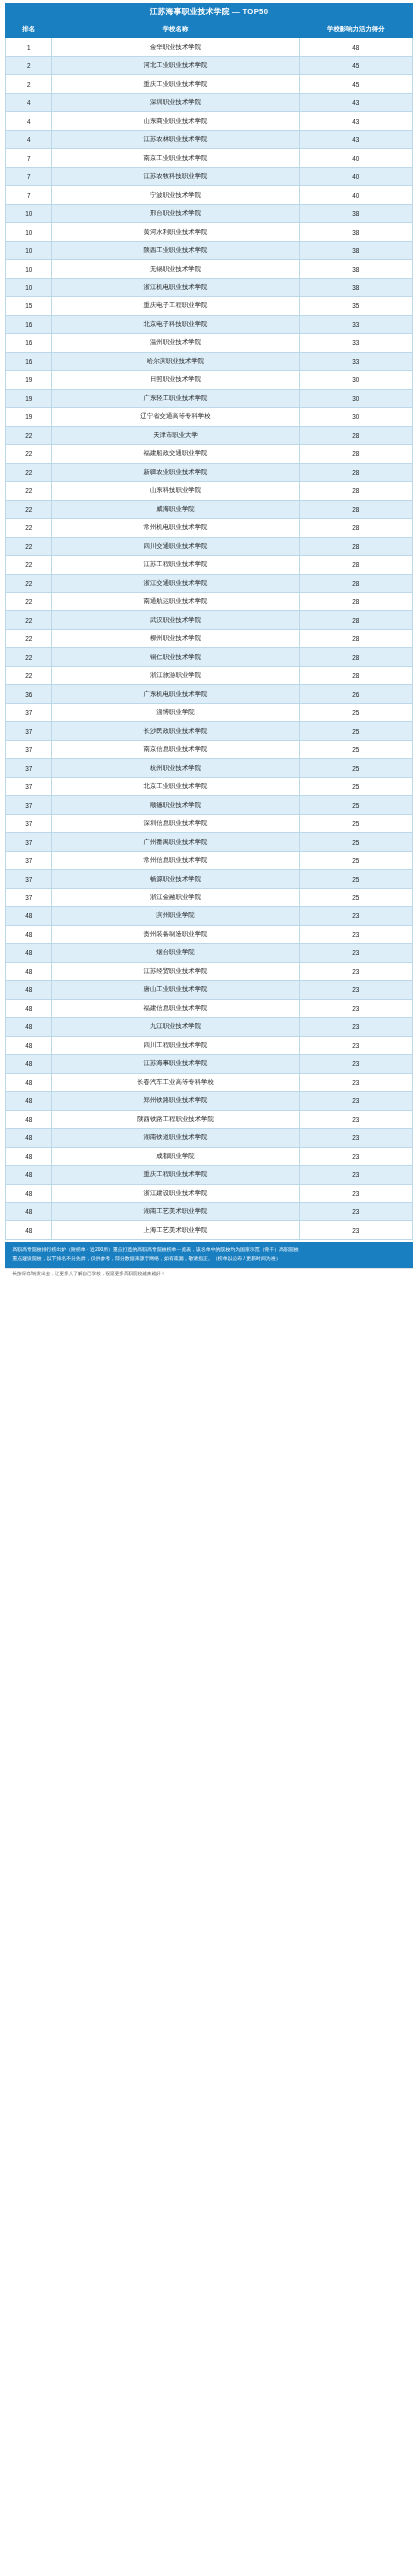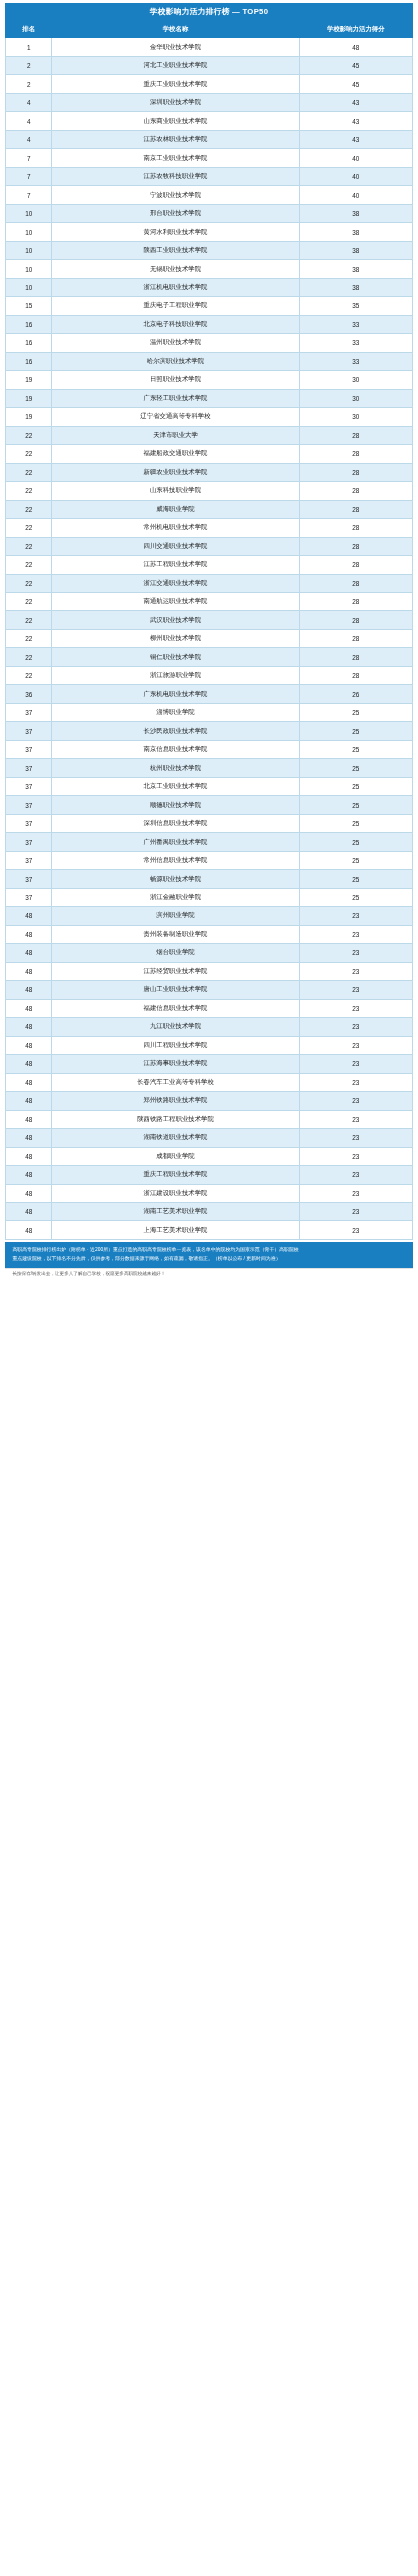--- a/index.html
+++ b/index.html
@@ -77,21 +77,21 @@
     font-size: 4.6px;
     padding: 2.1px 7.2px 4.1px 7.2px;
     border-top: 0.5px solid #e2e2e2;
   }
 </style>
 </head>
 <body>
 
 <div class="page">
 
-  <div class="title-bar">学校影响力活力排行榜 — TOP50</div>
+  <div class="title-bar">江苏海事职业技术学院 — TOP50</div>
 
   <table class="rank-table">
     <colgroup>
       <col class="c-rank">
       <col class="c-name">
       <col class="c-score">
     </colgroup>
     <thead>
       <tr>
         <th>排名</th>

